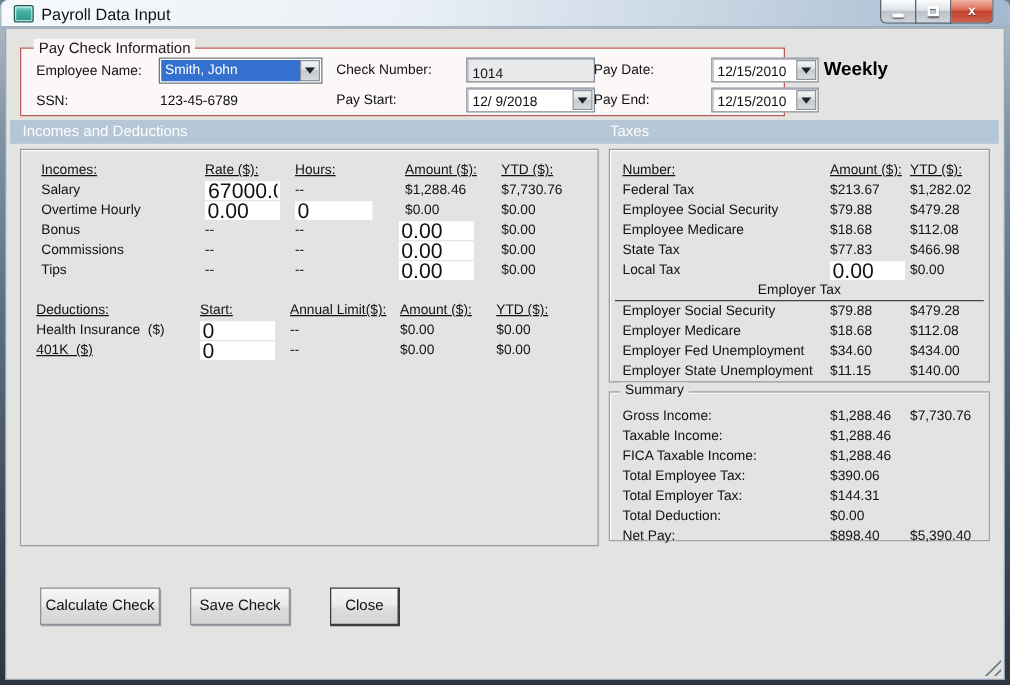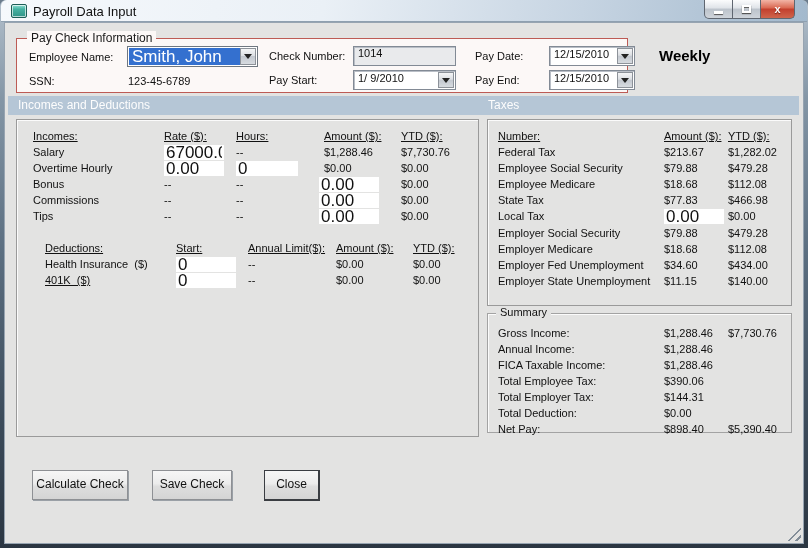--- a/index.html
+++ b/index.html
@@ -38,51 +38,51 @@
   .pcg{position:absolute;left:11px;top:15px;width:612px;height:55px;
     border:1px solid #bd5b55;background:#fcf8f7;}
   .pcg-legend{position:absolute;left:10px;top:-8px;background:#fcf8f7;
     padding:0 4px;font-size:12px;color:#1a1a1a;}
   .lbl{position:absolute;font-size:11px;color:#111;white-space:pre;}
   .val{position:absolute;font-size:11px;color:#111;white-space:pre;}
   .weekly{position:absolute;left:642px;top:8px;font-size:15px;font-weight:bold;color:#000;}
 
   .combo{position:absolute;left:110px;top:7px;width:131px;height:21px;
     border:1px solid #6f7780;background:#fff;padding:1px;display:flex;}
-  .combo-sel{flex:1;background:#3470cf;color:#fff;font-size:17px;line-height:17px;
+  .combo-sel{flex:1;background:#3470cf;color:#fff;font-size:11px;line-height:17px;
     padding-left:3px;white-space:pre;overflow:hidden;}
   .drop-btn{width:16px;height:100%;border:1px solid #8d9299;
     background:linear-gradient(#f4f5f6,#dcdfe3 45%,#c3c8cf 50%,#d7dbe0);
     display:flex;align-items:center;justify-content:center;}
   .tri{width:0;height:0;border-left:4px solid transparent;border-right:4px solid transparent;
     border-top:5px solid #222;}
 
   .sunkbox{position:absolute;border:1px solid #828a95;box-shadow:inset 1px 1px 0 #b9bec6;
-    font-size:11px;display:flex;align-items:flex-start;padding-left:4px;white-space:pre;}
+    font-size:11px;display:flex;align-items:flex-end;padding-left:4px;white-space:pre;margin-left:20px;}
   .readonly-box{background:#e9eaec;color:#111;}
   .datepick{background:#fff;color:#111;padding:1px 1px 1px 4px;}
   .datepick .dtext{flex:1;white-space:pre;}
 
   
   .secbar{position:absolute;left:3px;top:73px;width:791px;height:19px;
     background:#b5c6d6;color:#fdfdfd;font-size:12px;line-height:19px;}
   .secbar .s-left{position:absolute;left:10px;}
   .secbar .s-right{position:absolute;left:480px;}
 
   
   .panel{position:absolute;background:#e3e3e2;border:1px solid #9a9a9a;
     box-shadow:inset 1px 1px 0 #fbfbfb;}
   .panel-left{left:11px;top:96px;width:463px;height:318px;}
   .panel-tax{left:482px;top:96px;width:305px;height:187px;}
 
   .grid{display:grid;font-size:11px;color:#111;}
   .grid .r{display:contents;}
   .grid span{height:16px;line-height:15px;white-space:pre;overflow:visible;}
   .inc-grid{grid-template-columns:131px 72px 83px 82px auto;padding:9px 0 0 16px;}
-  .ded-grid{grid-template-columns:131px 72px 83px 82px auto;padding:16px 0 0 28px;}
+  .ded-grid{grid-template-columns:131px 72px 83px 82px auto;padding:16px 0 0 12px;}
   .tax-grid{grid-template-columns:166px 64px auto;padding:9px 0 0 10px;}
   .sum-grid{grid-template-columns:166px 64px auto;padding:12px 0 0 10px;}
   .colhead{text-decoration:underline;}
   .u{text-decoration:underline;}
   .flat-input{width:60px;height:15px;border:0;background:#fff;color:#111;
     font-family:"Liberation Sans",sans-serif;font-size:17px;padding:0 2px;margin:0;}
   .w62{width:62px;}
   .amt-pad{padding-left:5px;}
 
   .emp-tax-divider{margin:0 4px;height:16px;line-height:14px;text-align:center;
@@ -145,21 +145,21 @@
       <span class="lbl" style="left:12px;top:36px;">SSN:</span>
       <span class="val" style="left:111px;top:36px;">123-45-6789</span>
 
       <span class="lbl" style="left:252px;top:11px;">Check Number:</span>
       <div class="sunkbox readonly-box" style="left:336px;top:7px;width:103px;height:20px;">
         <span>1014</span>
       </div>
 
       <span class="lbl" style="left:252px;top:35px;">Pay Start:</span>
       <div class="sunkbox datepick" style="left:336px;top:31px;width:103px;height:20px;">
-        <span class="dtext">1/ 9/2010</span>
+        <span class="dtext">12/ 9/2018</span>
         <span class="drop-btn" style="width:16px;height:16px;"><span class="tri"></span></span>
       </div>
 
       <span class="lbl" style="left:458px;top:11px;">Pay Date:</span>
       <div class="sunkbox datepick" style="left:532px;top:7px;width:86px;height:20px;">
         <span class="dtext">12/15/2010</span>
         <span class="drop-btn" style="width:16px;height:16px;"><span class="tri"></span></span>
       </div>
 
       <span class="lbl" style="left:458px;top:35px;">Pay End:</span>
@@ -274,20 +274,21 @@
           <span>$77.83</span>
           <span>$466.98</span>
         </div>
         <div class="r">
           <span>Local Tax</span>
           <span><input class="flat-input" value="0.00" style=""></span>
           <span>$0.00</span>
         </div>
       </div>
 
+      <div class="emp-tax-divider">Employer Tax</div>
 
       <div class="grid tax-grid" style="padding-top:1px;">
         <div class="r">
           <span>Employer Social Security</span>
           <span>$79.88</span>
           <span>$479.28</span>
         </div>
         <div class="r">
           <span>Employer Medicare</span>
           <span>$18.68</span>
@@ -308,21 +309,21 @@
 
     <div class="sumgrp">
       <span class="sumgrp-legend">Summary</span>
       <div class="grid sum-grid">
         <div class="r">
           <span>Gross Income:</span>
           <span>$1,288.46</span>
           <span>$7,730.76</span>
         </div>
         <div class="r">
-          <span>Annual Income:</span>
+          <span>Taxable Income:</span>
           <span>$1,288.46</span>
           <span></span>
         </div>
         <div class="r">
           <span>FICA Taxable Income:</span>
           <span>$1,288.46</span>
           <span></span>
         </div>
         <div class="r">
           <span>Total Employee Tax:</span>

